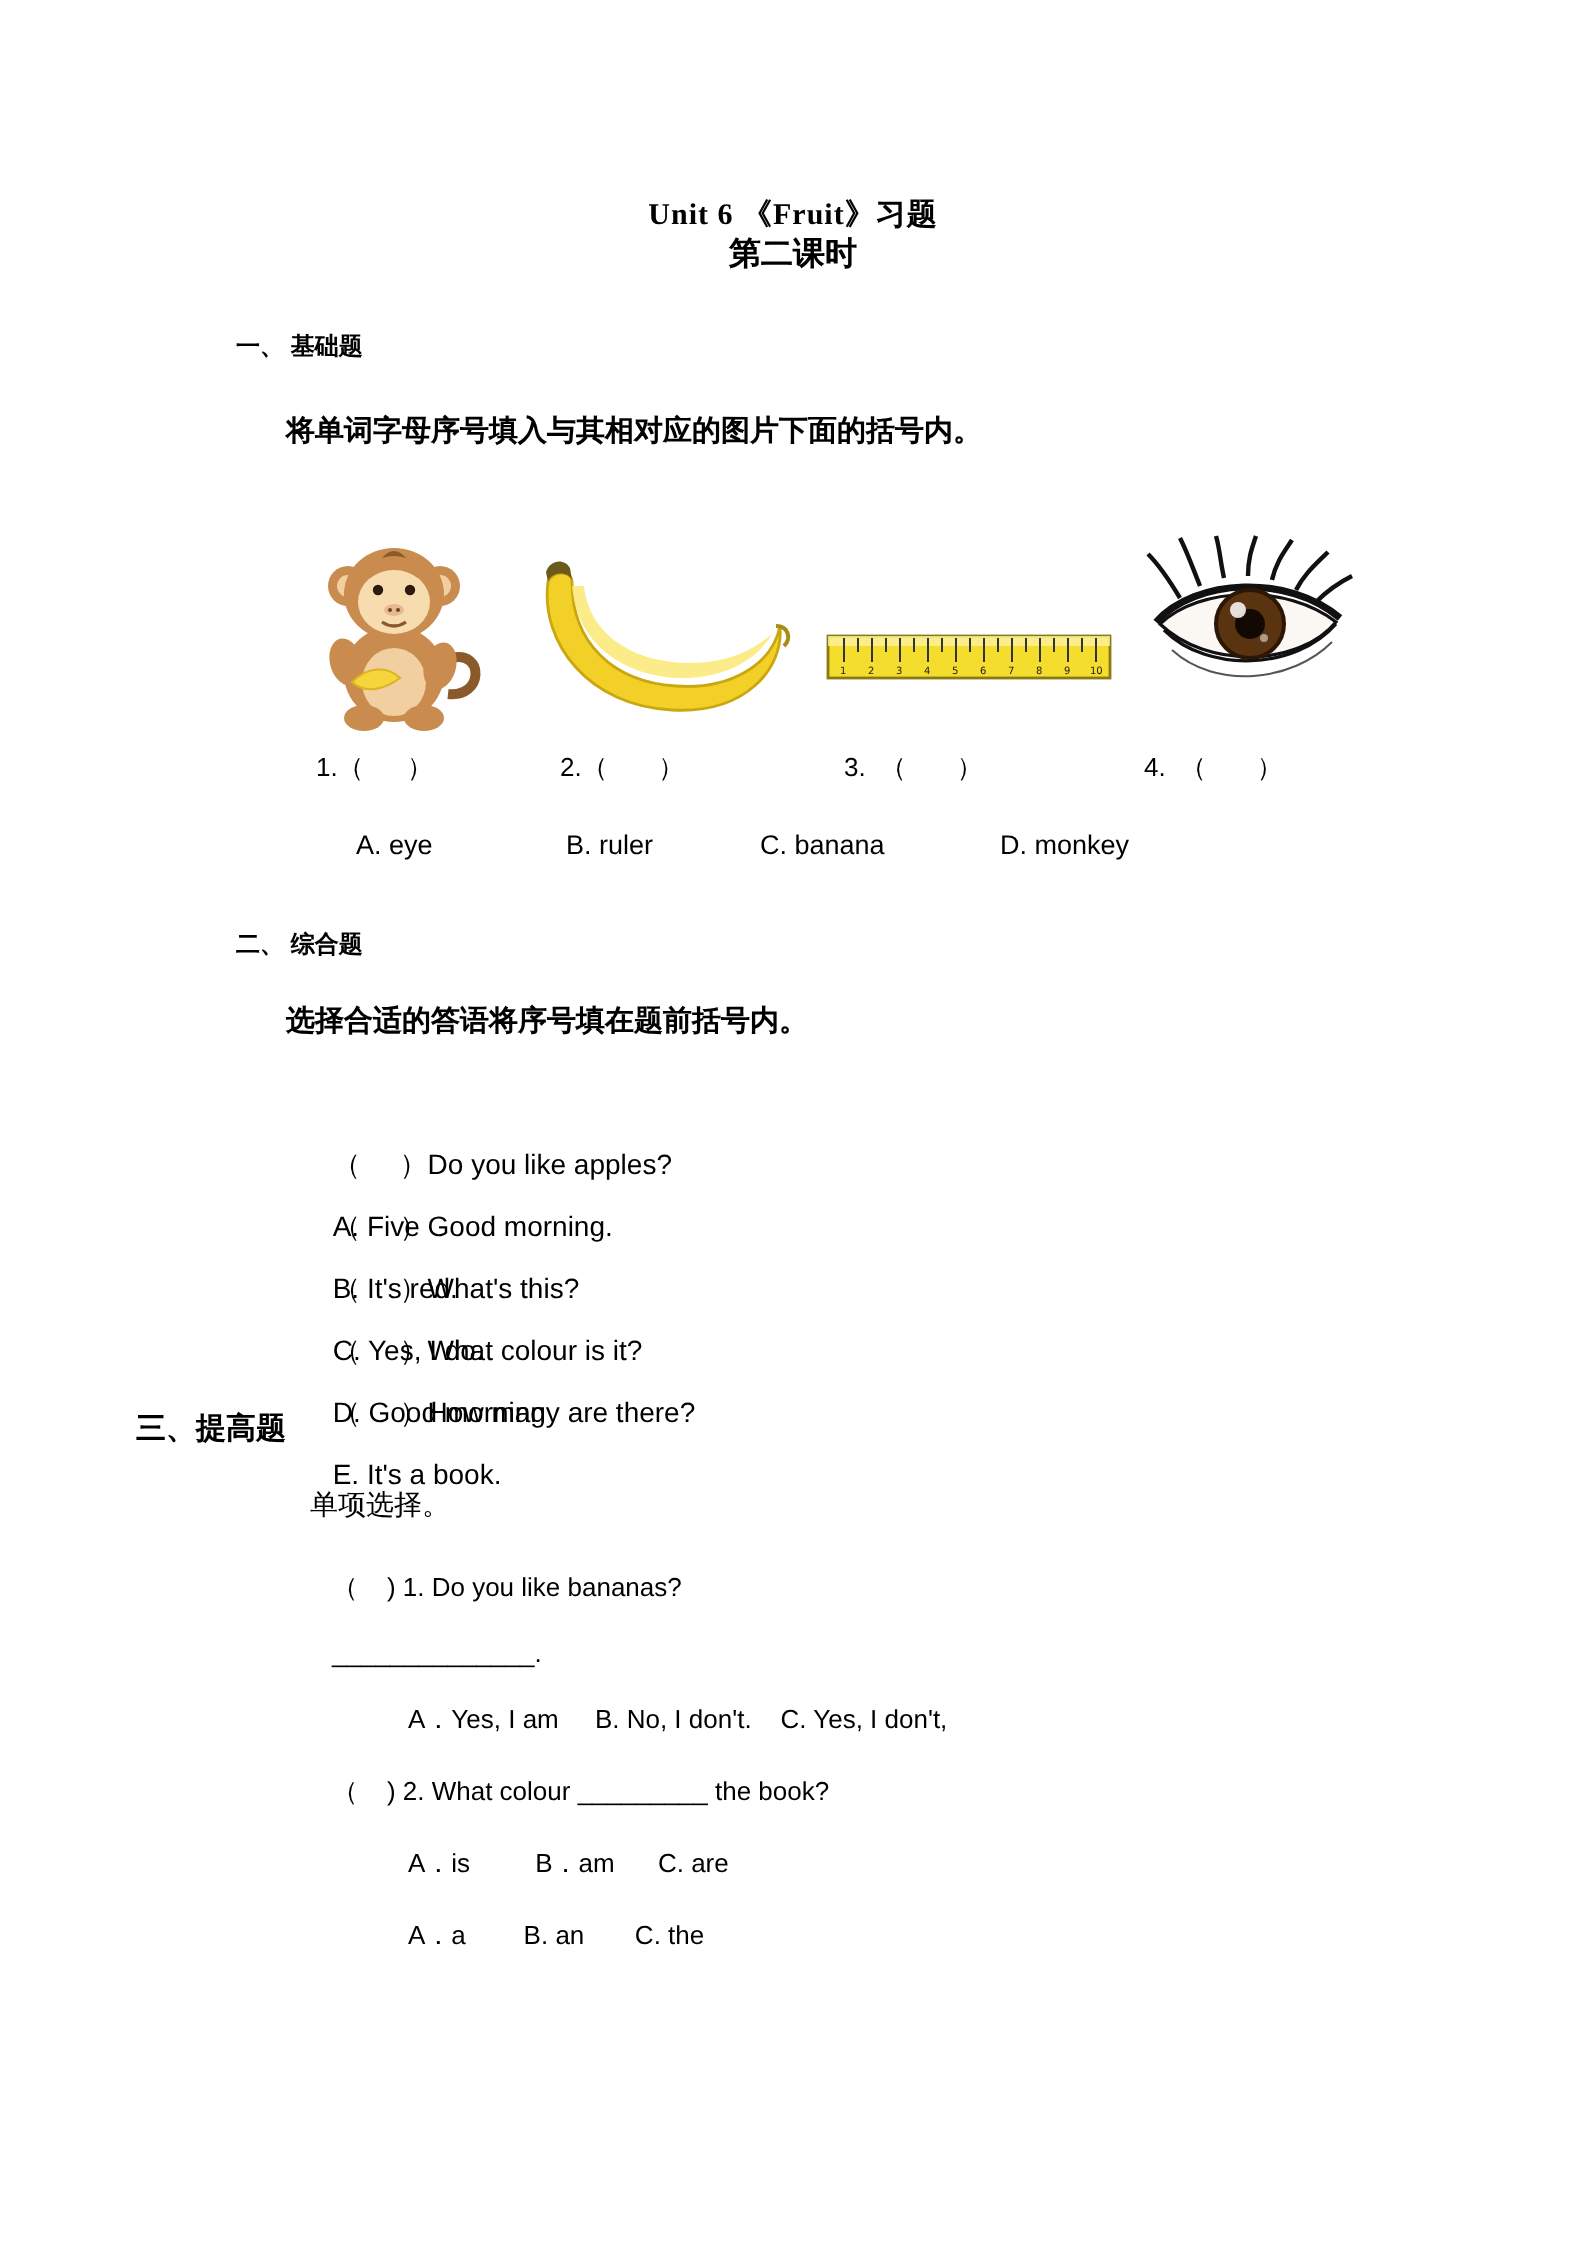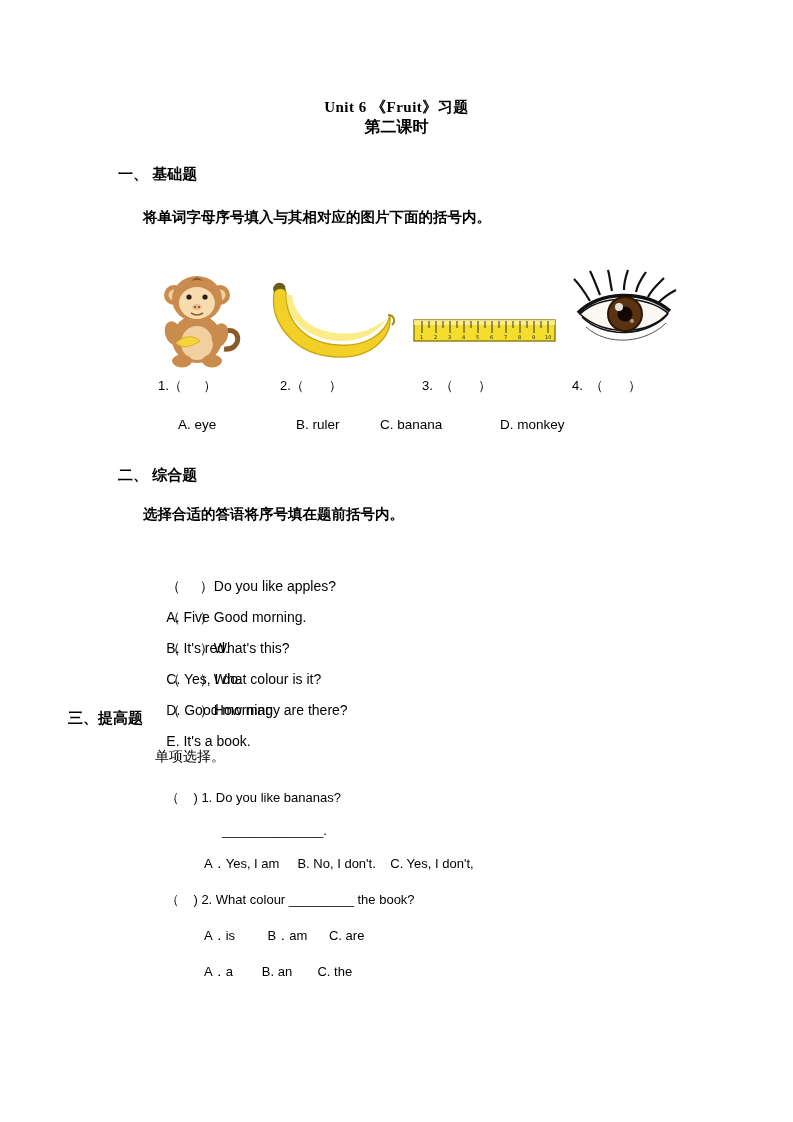--- a/index.html
+++ b/index.html
@@ -28,21 +28,21 @@
     font-weight: bold;
     margin-top: 98px;
     letter-spacing: 0.5px;
   }
   .subtitle {
     text-align: center;
     font-size: 16px;
     font-weight: bold;
   }
   .sec-head {
-    font-size: 15px;
+    font-size: 12px;
     font-weight: bold;
     margin-left: 118px;
     margin-top: 27px;
     font-family: "Liberation Sans", sans-serif;
   }
   .instr {
     font-size: 14.5px;
     font-weight: bold;
     margin-left: 143px;
     margin-top: 24px;
@@ -152,21 +152,20 @@
     margin-top: 14px;
     font-size: 13px;
     font-family: Liberation Sans, sans-serif;
   }
   .mc-q {
     height: 36px;
     line-height: 36px;
     white-space: pre;
   }
   .mc-blank {
-    margin-left: 56px;
     height: 30px;
     line-height: 30px;
     white-space: pre;
   }
   .mc-opts {
     margin-left: 38px;
     height: 36px;
     line-height: 36px;
     white-space: pre;
   }
@@ -302,21 +301,21 @@
 
   <div class="num-row">
     <span style="left:18px;">1.（      ）</span>
     <span style="left:140px;">2.（       ）</span>
     <span style="left:282px;">3.  （       ）</span>
     <span style="left:432px;">4.  （       ）</span>
   </div>
 
   <div class="opts-row">
     <span style="left:38px;">A. eye</span>
-    <span style="left:156px;">B. ruler</span>
+    <span style="left:143px;">B. ruler</span>
     <span style="left:240px;">C. banana</span>
     <span style="left:360px;">D. monkey</span>
   </div>
 
   <div class="sec-head">二、 综合题</div>
   <div class="instr" style="margin-top:20px;">选择合适的答语将序号填在题前括号内。</div>
 
   <div class="qlist">
     <div class="qline">
       <span class="q">（     ）Do you like apples?</span>

